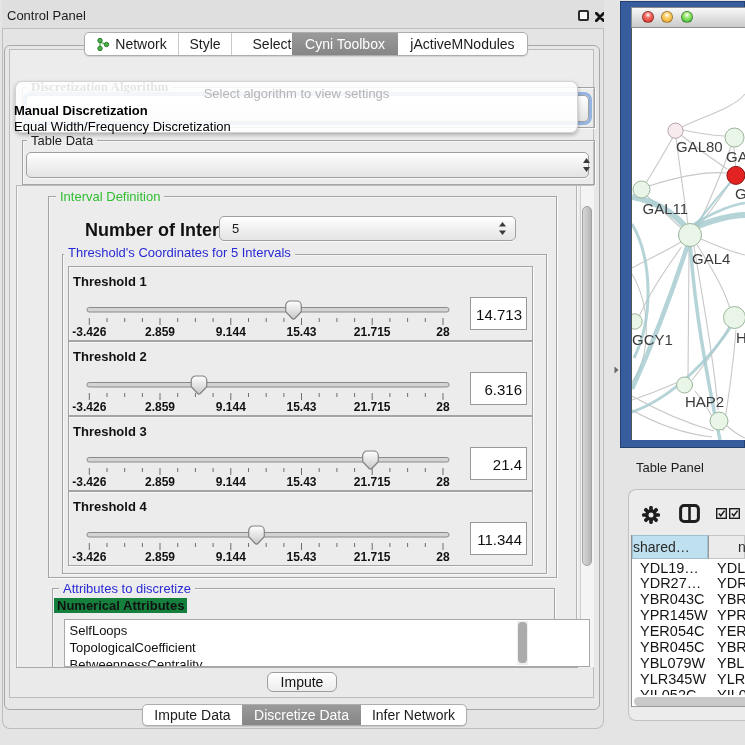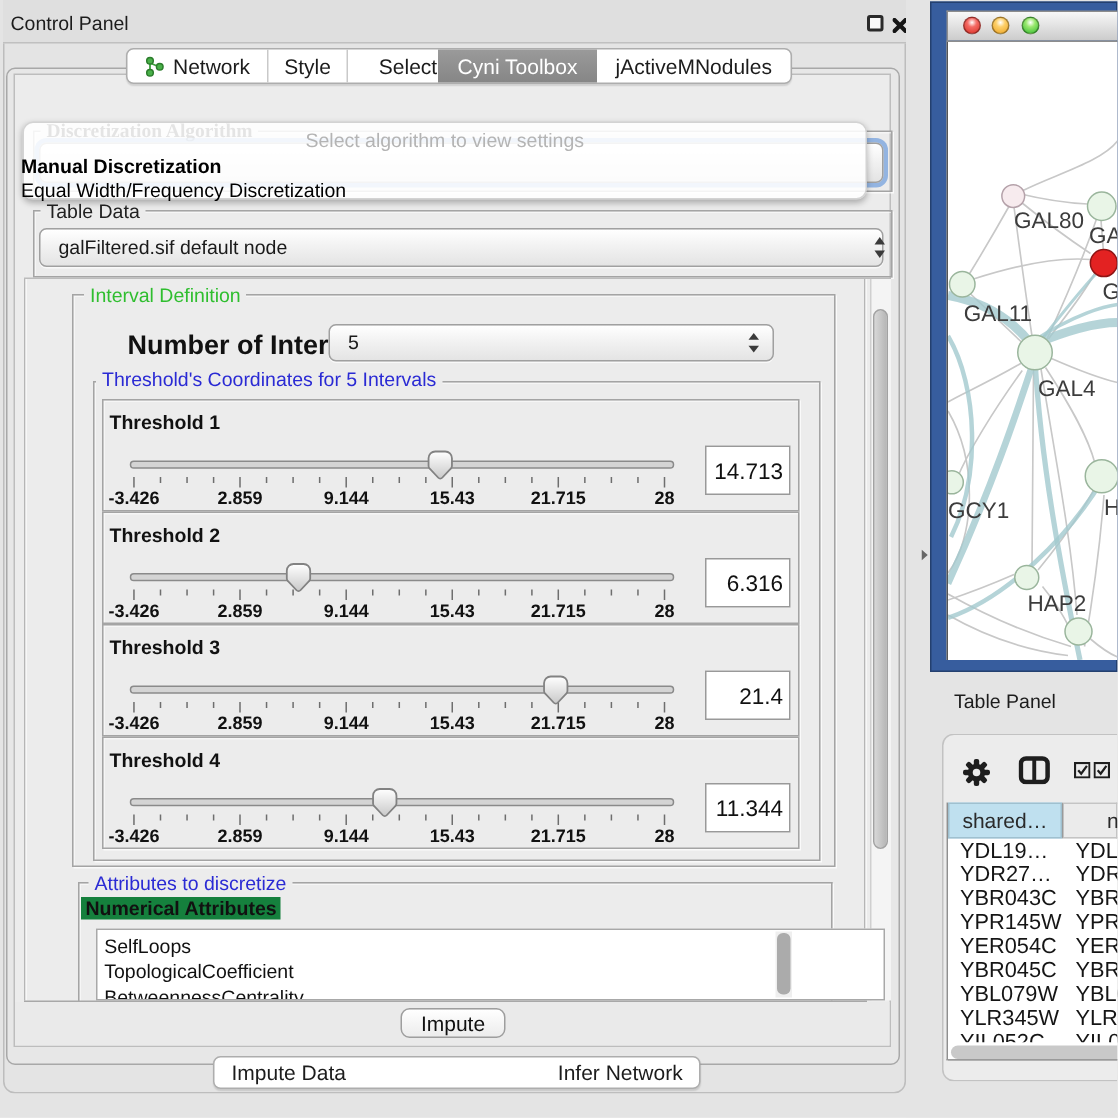--- a/index.html
+++ b/index.html
@@ -43,21 +43,20 @@
     <div class="it" style="left:157px;width:60px;text-align:right;">Select</div>
     <div class="it sel" style="left:207px;width:106px;">Cyni Toolbox</div>
     <div class="it" style="left:313px;width:129px;">jActiveMNodules</div>
   </div>
 <div class="abs etch" style="position:absolute;left:22px;top:87px;width:571px;height:39px;"></div>
 <div class="gtitle" style="left:27px;top:80px;font-weight:bold;color:#222;font-family:Liberation Serif, serif;">Discretization Algorithm</div>
 <div class="combo" style="left:26px;top:95px;width:561px;height:25px;box-shadow:0 0 0 3px rgba(100,150,220,.65);"></div>
 <div class="abs etch" style="position:absolute;left:22px;top:140px;width:571px;height:43px;"></div>
 <div class="gtitle" style="left:27px;top:134px;color:#222;">Table Data</div>
 <div class="combo" style="left:26px;top:152px;width:561px;height:24px;">
-    <span class="txt">galFiltered.sif default node</span>
     <svg class="stepper" style="left:554px;top:4px" width="11" height="16" viewBox="0 0 11 16">
       <path d="M5.5,1 L9,6 L2,6 Z" fill="#3a3a3a"></path>
       <path d="M5.5,15 L9,10 L2,10 Z" fill="#3a3a3a"></path>
     </svg>
   </div>
 <div style="position:absolute;left:16px;top:185px;width:578px;height:1px;background:#bcbcbc;"></div>
 <div style="position:absolute;left:16px;top:186px;width:1px;height:481px;background:#b5b5b5;"></div>
 <div style="position:absolute;left:17px;top:186px;width:1px;height:481px;background:#f7f7f7;"></div>
 <div style="position:absolute;left:576px;top:186px;width:1px;height:481px;background:#b5b5b5;"></div>
 <div style="position:absolute;left:577px;top:186px;width:1px;height:481px;background:#f7f7f7;"></div>
@@ -171,20 +170,21 @@
     <div class="abs" style="left:4.5px;top:19.7px;font-size:13px;color:#111;">TopologicalCoefficient</div>
     <div class="abs" style="left:4.5px;top:36.9px;font-size:13px;color:#111;">BetweennessCentrality</div>
     <div class="abs" style="left:452px;top:1px;width:11px;height:44px;background:#efefef;"></div>
     <div class="abs" style="left:453px;top:2px;width:9px;height:41px;border-radius:4px;background:#ababab;"></div>
   </div>
 <div style="position:absolute;left:16px;top:667px;width:562px;height:1px;background:#a8a8a8;"></div>
 <div style="position:absolute;left:10px;top:668px;width:583px;height:29px;background:#eaeaea;"></div>
 <div style="position:absolute;left:267px;top:672px;width:70px;height:20px;border:1px solid #9e9e9e;border-radius:6px;background:linear-gradient(#ffffff,#ececec);font-size:14px;color:#111;text-align:center;line-height:19px;box-sizing:border-box;">Impute</div>
 <div class="seg" style="left:142px;top:703.5px;width:323px;height:20px;">
     <div class="it" style="left:0;width:99px;">Impute Data</div>
+    <div class="it sel" style="left:99px;width:119px;">Discretize Data</div>
     <div class="it" style="left:218px;width:105px;">Infer Network</div>
   </div>
 <div style="position:absolute;left:15px;top:81px;width:563px;height:52px;background:rgba(255,255,255,0.88);border-radius:7px;border:1px solid rgba(170,170,170,.5);box-shadow:0 2px 4px rgba(0,0,0,.28);box-sizing:border-box;"></div>
 <div style="position:absolute;left:15px;top:86px;width:563px;height:16px;font-size:13px;color:#b4b4b4;text-align:center;">Select algorithm to view settings</div>
 <div style="position:absolute;left:14px;top:103px;font-size:13px;font-weight:bold;color:#000;">Manual Discretization</div>
 <div style="position:absolute;left:14px;top:119px;font-size:13px;color:#000;">Equal Width/Frequency Discretization</div>
 <div style="position:absolute;left:604px;top:0;width:16px;height:745px;background:#e4e4e4;"></div>
 <svg class="abs" style="left:614px;top:366px" width="5" height="8" viewBox="0 0 5 8">
     <path d="M0.5,0.5 L4.5,4 L0.5,7.5 Z" fill="#666"></path>
   </svg>
@@ -265,21 +265,21 @@
   </svg>
 <svg class="abs" style="left:715.5px;top:508px" width="11" height="11" viewBox="0 0 11 11">
     <rect x="0.7" y="0.7" width="9.6" height="9.6" fill="none" stroke="#1e1e1e" stroke-width="1.4"></rect>
     <path d="M2.8,5.5 L4.8,7.8 L8.6,2.6" stroke="#1e1e1e" stroke-width="1.5" fill="none"></path>
   </svg>
 <svg class="abs" style="left:729px;top:508px" width="11" height="11" viewBox="0 0 11 11">
     <rect x="0.7" y="0.7" width="9.6" height="9.6" fill="none" stroke="#1e1e1e" stroke-width="1.4"></rect>
     <path d="M2.8,5.5 L4.8,7.8 L8.6,2.6" stroke="#1e1e1e" stroke-width="1.5" fill="none"></path>
   </svg>
 <div style="position:absolute;left:631px;top:535px;width:114px;height:172px;background:#fff;border-left:1px solid #8f8f8f;border-bottom:1px solid #9a9a9a;box-sizing:border-box;"></div>
-<div style="position:absolute;left:632px;top:535px;width:76px;height:24px;background:#bfe0ef;border:1px solid #9fc0cf;box-sizing:border-box;font-size:14px;color:#2a2a2a;text-align:center;line-height:23px;">shared…</div>
+<div style="position:absolute;left:632px;top:535px;width:76px;height:24px;background:#bfe0ef;border:1px solid #9fc0cf;box-sizing:border-box;font-size:14px;color:#2a2a2a;text-align:left;line-height:23px;">shared…</div>
 <div style="position:absolute;left:708px;top:535px;width:37px;height:24px;background:#ebebeb;border:1px solid #c4c4c4;border-left:1px solid #9a9a9a;box-sizing:border-box;font-size:14px;color:#2a2a2a;line-height:23px;padding-left:29px;">n</div>
 <div class="abs" style="left:631px;top:559px;width:114px;height:136px;overflow:hidden;">
     <div class="abs" style="left:9px;top:0.5px;font-size:14.5px;color:#151515;white-space:nowrap;">YDL19…</div>
     <div class="abs" style="left:86px;top:0.5px;font-size:14.5px;color:#151515;white-space:nowrap;">YDL1</div>
     <div class="abs" style="left:9px;top:16.4px;font-size:14.5px;color:#151515;white-space:nowrap;">YDR27…</div>
     <div class="abs" style="left:86px;top:16.4px;font-size:14.5px;color:#151515;white-space:nowrap;">YDR2</div>
     <div class="abs" style="left:9px;top:32.3px;font-size:14.5px;color:#151515;white-space:nowrap;">YBR043C</div>
     <div class="abs" style="left:86px;top:32.3px;font-size:14.5px;color:#151515;white-space:nowrap;">YBR0</div>
     <div class="abs" style="left:9px;top:48.2px;font-size:14.5px;color:#151515;white-space:nowrap;">YPR145W</div>
     <div class="abs" style="left:86px;top:48.2px;font-size:14.5px;color:#151515;white-space:nowrap;">YPR1</div>

